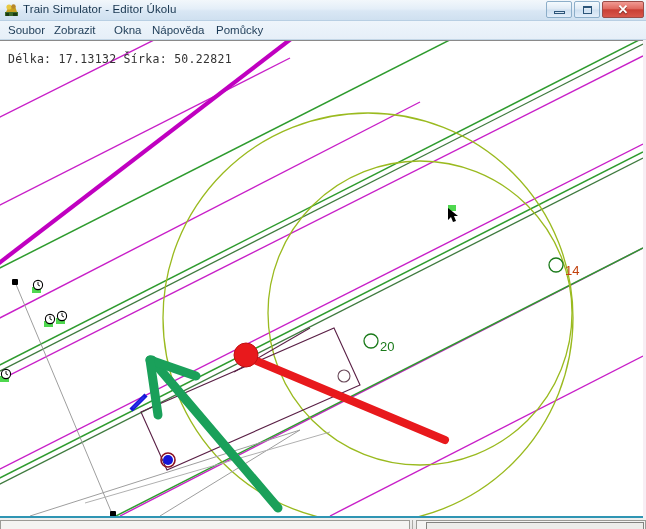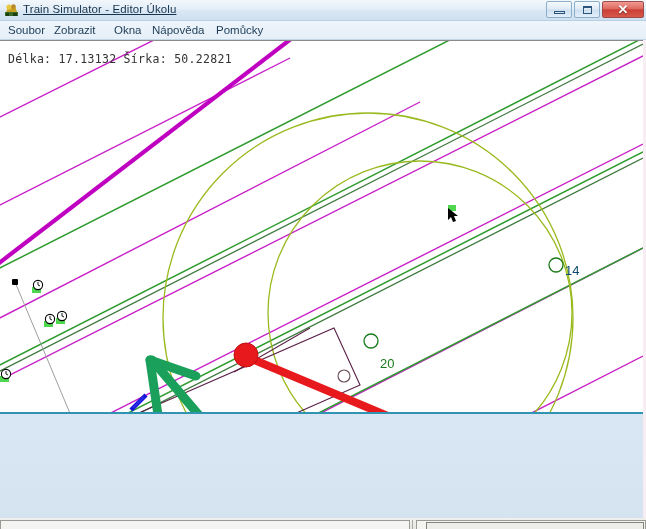--- a/index.html
+++ b/index.html
@@ -37,21 +37,20 @@
     left: 4px; top: 3px;
     width: 15px; height: 15px;
   }
   .title-text {
     position: absolute;
     left: 23px; top: 3px;
     font-size: 11.5px;
     color: #16344e;
     white-space: nowrap;
     letter-spacing: 0.1px;
-    text-decoration: underline;
   }
 
   .wincontrols {
     position: absolute;
     right: 2px; top: 1px;
     display: flex;
     gap: 2px;
   }
   .wbtn {
     width: 26px; height: 17px;
@@ -112,21 +111,21 @@
     color: #1d3b56;
     white-space: nowrap;
     padding: 0 2px;
     cursor: default;
   }
 
   
   .canvas-frame {
     position: absolute;
     left: 0; top: 40px;
-    width: 646px; height: 374px;
+    width: 646px; height: 478px;
     box-sizing: border-box;
     border-right: 3px solid #3aa7c4;
     border-bottom: 2px solid #2f95b3;
     background: #ffffff;
     overflow: hidden;
   }
   .canvas-frame::before {
     content: "";
     position: absolute;
     left: 0; top: 0;
@@ -335,23 +334,23 @@
         <line x1="150" y1="320" x2="158" y2="375"></line>
       </g>
 
       <g>
         <rect x="448" y="165" width="8" height="6" fill="#4fd84f"></rect>
         <path d="M448 168 L448 180 L451 177 L453 182 L456 181 L454 176 L458 176 Z" fill="#000000"></path>
       </g>
     </svg>
 
     <div style="position:absolute; left:380px; top:299px; font-family:'Liberation Sans',sans-serif;
-                font-size:13px; color:#1a7a1a; z-index:25;margin-top:17px;">20</div>
+                font-size:13px; color:#1a7a1a; z-index:25;">20</div>
     <div style="position:absolute; left:565px; top:223px; font-family:'Liberation Sans',sans-serif;
-                font-size:13px; color:#0c4a6e; z-index:25;">14</div>
+                font-size:13px; color:#c2410c; z-index:25;">14</div>
   </div>
 
   <div class="right-strip"></div>
 
   <div class="statusbar">
     <div class="sb-panel" style="left:0px; width:410px;"></div>
     <div class="sb-divider" style="left:412px;"></div>
     <div class="sb-panel" style="left:416px; width:230px;"></div>
     <div class="sb-inner" style="left:426px; width:218px;"></div>
   </div>

